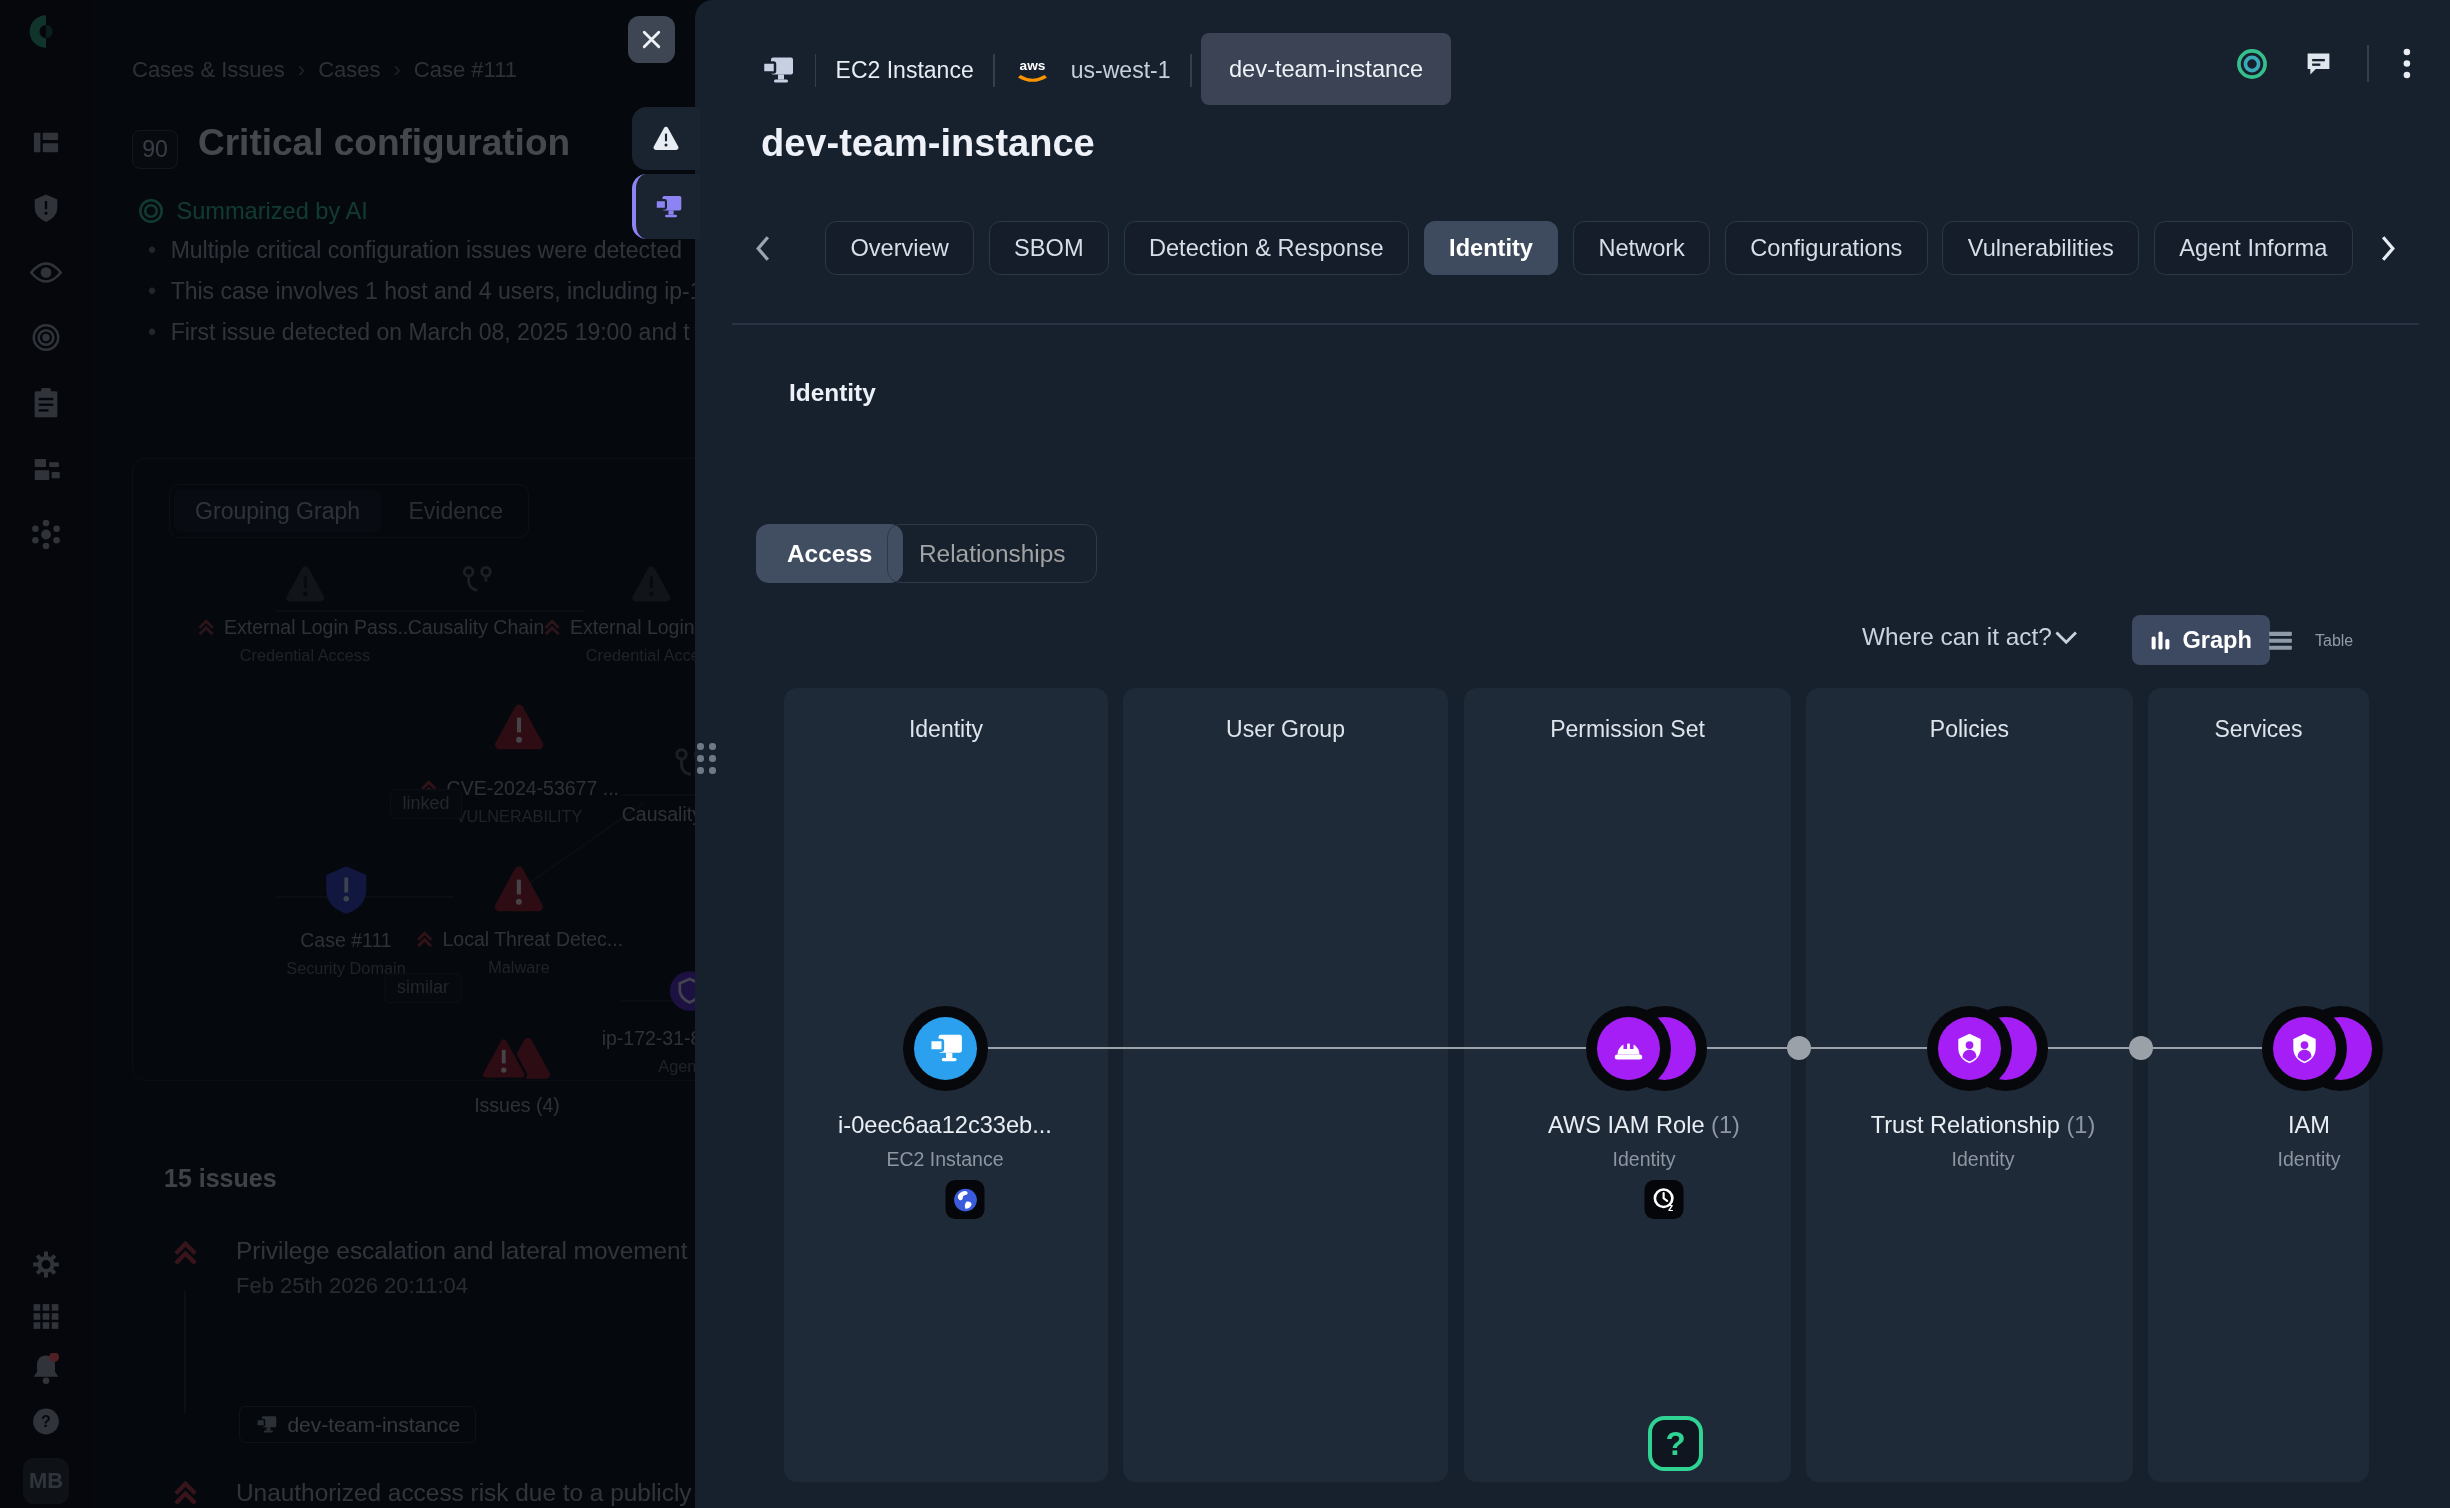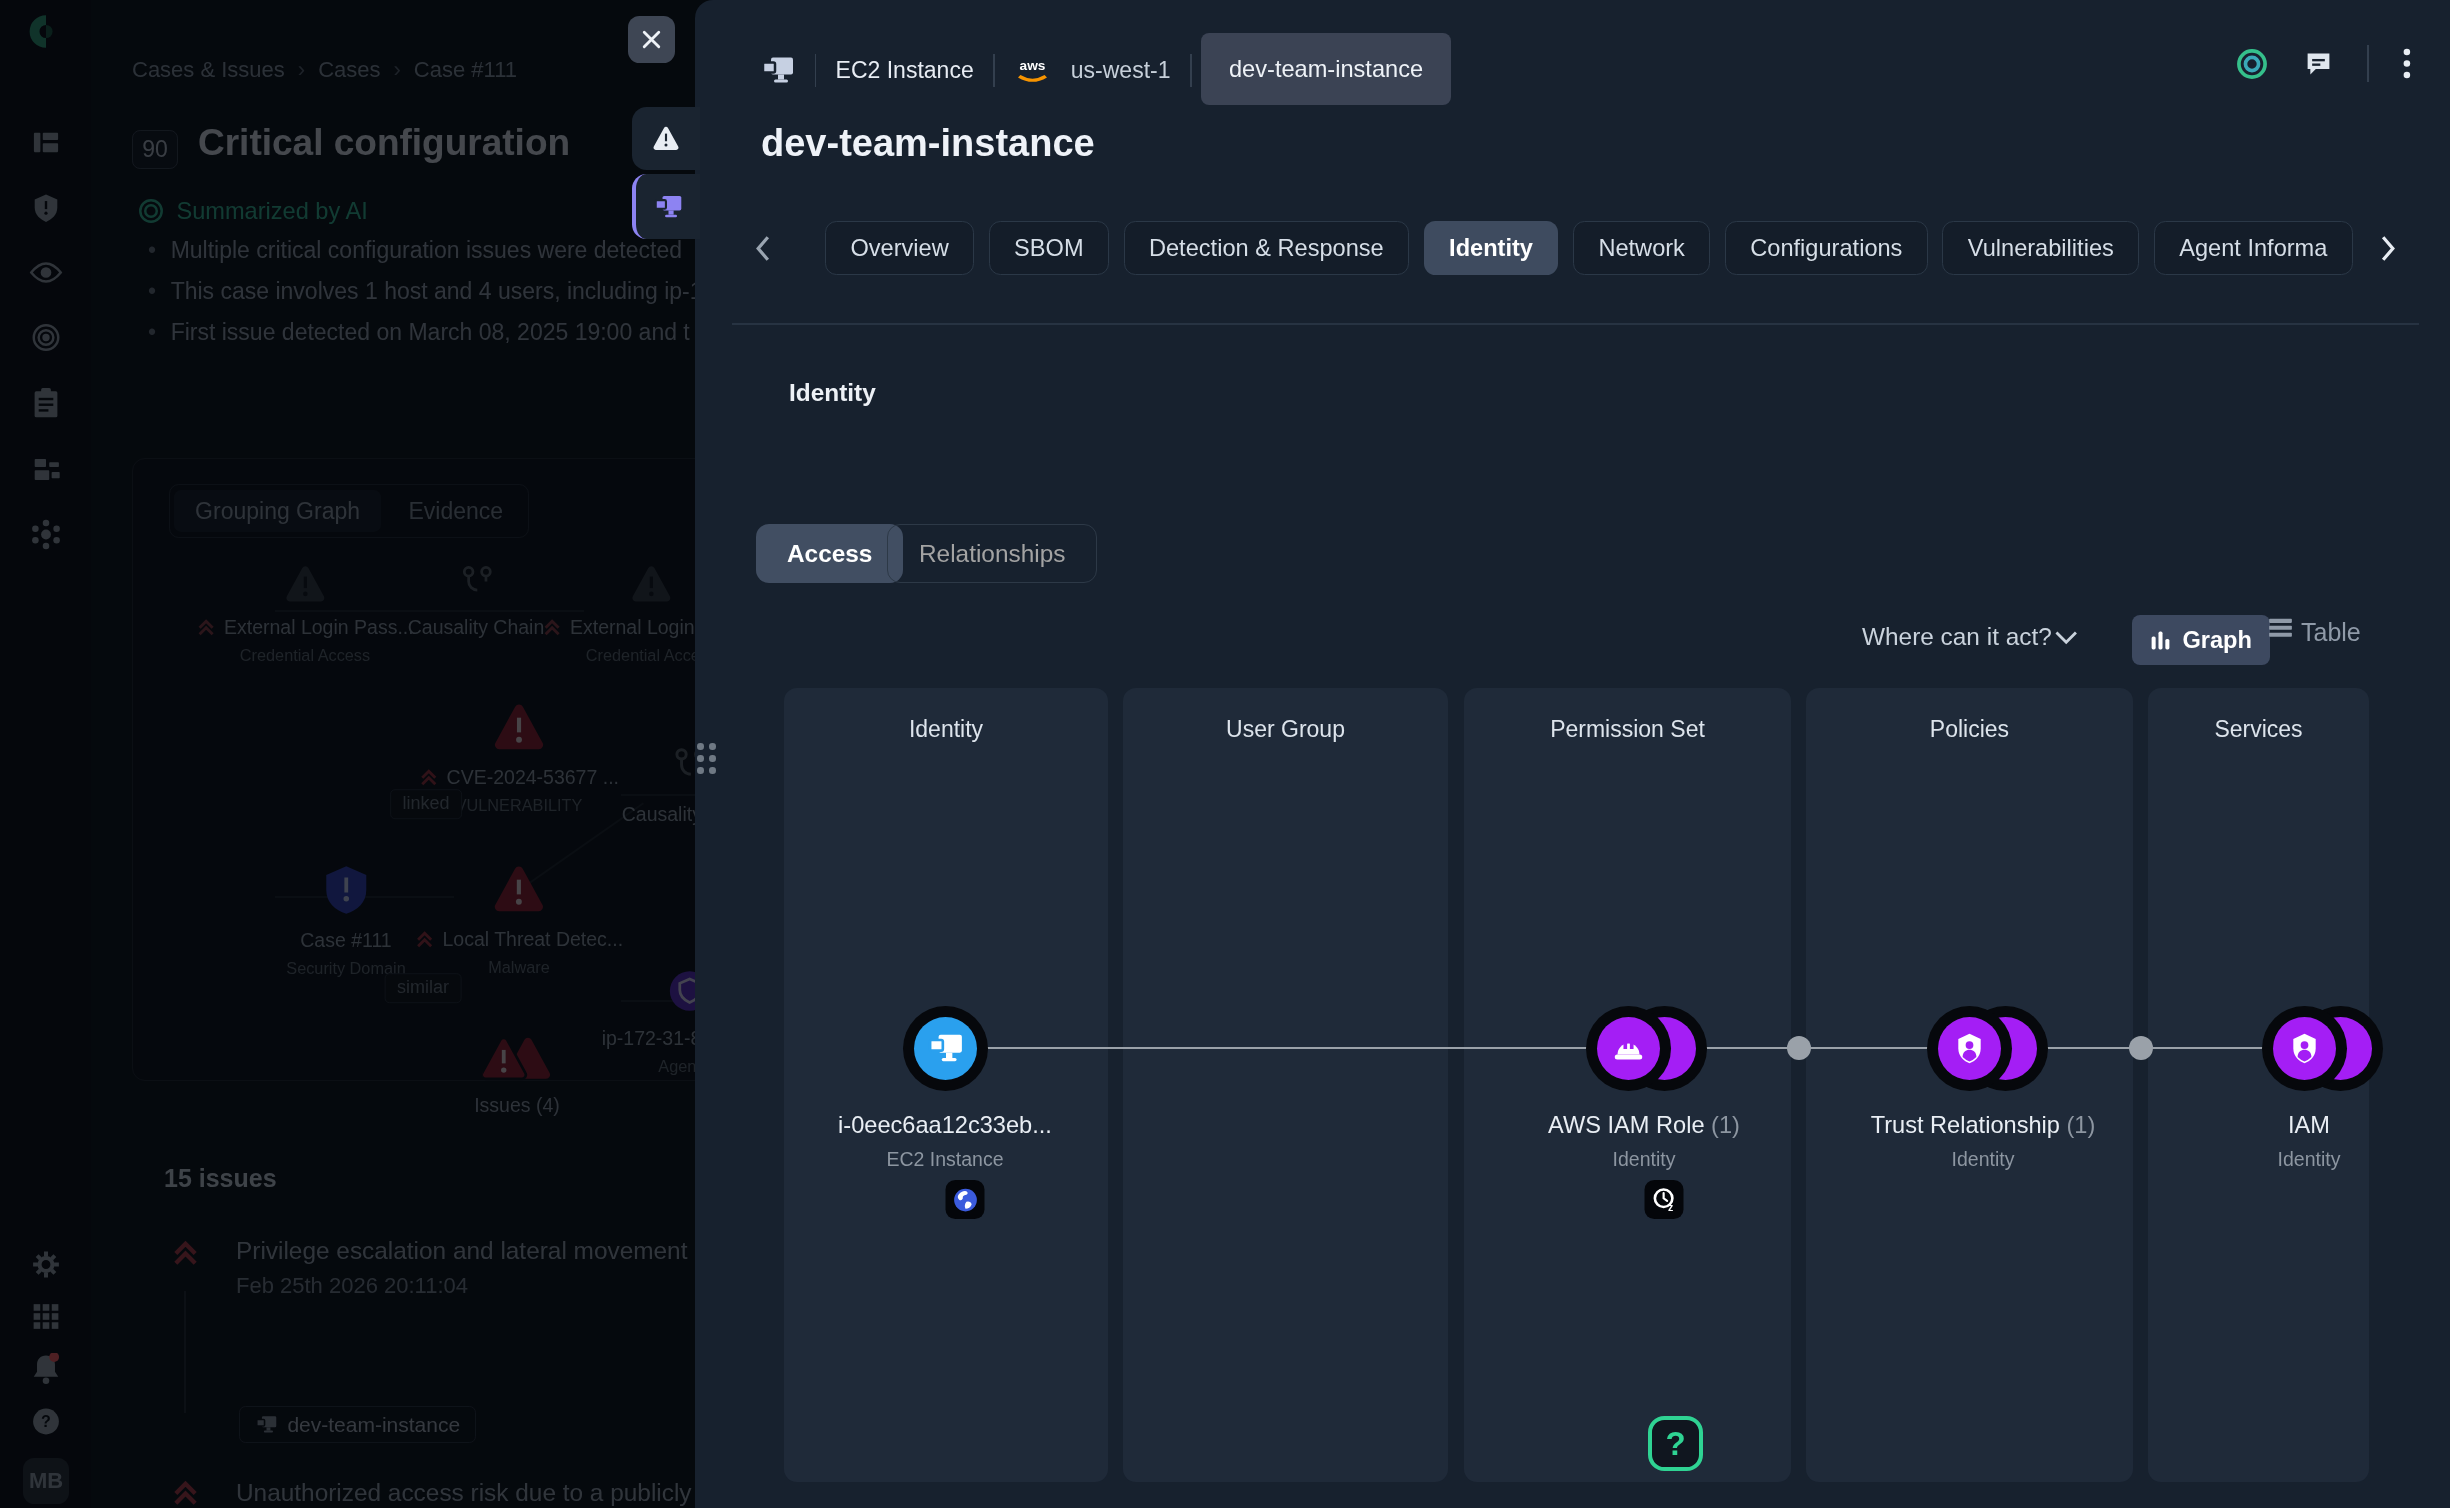--- a/index.html
+++ b/index.html
@@ -62,21 +62,21 @@
   .chev { position:absolute; top:234px; color:#aab4c0; }
   .tabs-divider { position:absolute; left:37px; top:323px; width:1687px; height:1.6px; background:#273342; }
   .sec-title { position:absolute; left:94px; top:379px; font-size:24.4px; font-weight:700; color:#edf1f6; }
   .sec-desc { position:absolute; left:94px; top:421px; font-size:23px; color:#a7b2bf; }
   .tog { position:absolute; top:524px; height:59px; border-radius:13px; display:flex; align-items:center; padding:0 31px; font-size:24.4px; }
   .tog.on { left:61px; background:#414e62; color:#fff; font-weight:700; }
   .tog.off { left:192px; border:1.6px solid #2d3947; color:#a3a3a3; }
   .filter-lbl { position:absolute; left:1167px; top:623px; font-size:24.4px; color:#c9d2dc; }
   .filter-chev { position:absolute; left:1359px; top:630px; color:#c9d2dc; }
   .graph-btn { position:absolute; left:1437px; top:615px; height:50px; background:#3d4960; border-radius:8.1px; display:flex; align-items:center; gap:11.4px; padding:0 18px; color:#fff; font-size:23.6px; font-weight:700; }
-  .table-btn { position:absolute; left:1574px; top:618px; height:46px; display:flex; gap:9px; color:#8f9aa8; font-size:25px; }
+  .table-btn { position:absolute; left:1574px; top:618px; height:46px; display:flex; align-items:center; gap:23px; color:#8f9aa8; font-size:16px; }
   .col-card { position:absolute; top:688px; height:794px; background:#1f2a39; border-radius:13px; text-align:center; }
   .col-card .ct { margin-top:28px; font-size:23px; color:#dde4ec; }
   .edge-line { position:absolute; top:1047px; height:2.4px; background:#9aa1a9; z-index:11; }
   .edge-dot { position:absolute; top:1036px; width:24.4px; height:24.4px; border-radius:50%; background:#9aa1a9; z-index:12; }
   .ring { position:absolute; width:85px; height:85px; border-radius:50%; background:#06080c; display:flex; align-items:center; justify-content:center; }
   .ring::before { content:""; position:absolute; inset:10.6px; border-radius:50%; background:#a41ef5; }
   .ring.blue::before { background:#2aa0ee; }
   .ring svg { position:relative; z-index:2; }
   .node-stack { position:absolute; top:1006px; width:120px; height:85px; z-index:13; }
   .node-stack .back { left:36px; }
@@ -244,21 +244,21 @@
             </div>
           <div class="sub">Credential Access</div>
         </div>
 
         <div class="gnode" style="left:386px;top:244px">
           <svg width="54" height="47" viewBox="0 0 36 32">
               <path d="M15.4 2.5a3 3 0 0 1 5.2 0L34 27a3 3 0 0 1-2.6 4.5H4.6A3 3 0 0 1 2 27Z" fill="#8f1d2c"></path>
               <rect x="16.6" y="10" width="2.8" height="10" fill="#e8d5d8"></rect>
               <circle cx="18" cy="25" r="2" fill="#e8d5d8"></circle>
             </svg>
-          <div class="sevrow" style="margin-top:13px">
+          <div class="sevrow" style="margin-top:24px">
               <svg width="19.5" height="19.5" viewBox="0 0 24 24" fill="none" stroke="#9c2f3a" stroke-width="3.5">
                 <path d="M4 12 12 4l8 8"></path>
                 <path d="M4 20 12 12l8 8"></path>
               </svg>
               <span class="lbl">CVE-2024-53677 ...</span>
             </div>
           <div class="sub">VULNERABILITY</div>
         </div>
         <div class="edge-chip" style="left:293px;top:345px">linked</div>
 

